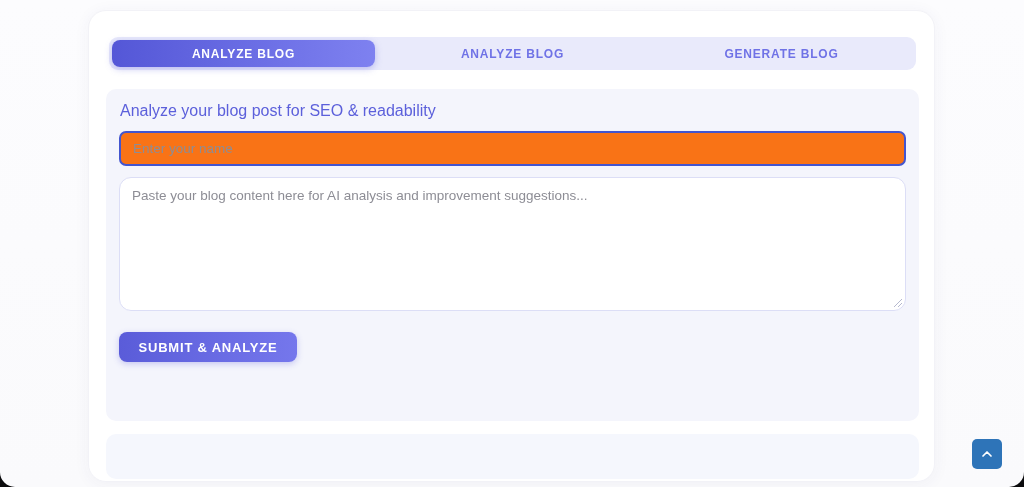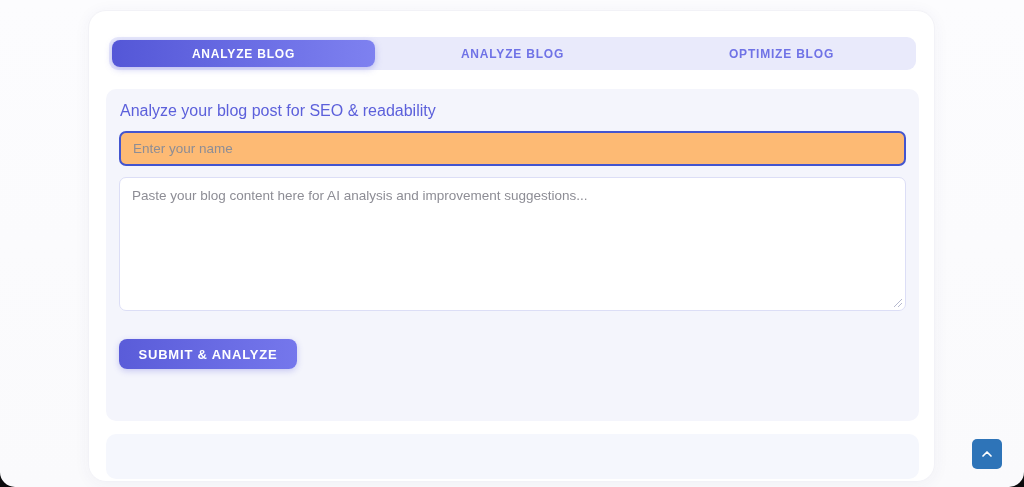--- a/index.html
+++ b/index.html
@@ -60,21 +60,21 @@
   }
   .form-heading {
     font-size: 16px;
     color: #5c60db;
     margin: 0 0 11px 1px;
   }
   .text-input {
     display: block;
     width: 100%;
     height: 35px;
-    background: #fdba74;
+    background: #f97316;
     border: 1px solid #dcdef6;
     border-radius: 7px;
     padding: 0 12px;
     font-family: "Liberation Sans", sans-serif;
     font-size: 13.5px;
     color: #3a3a40;
     outline: none;
   }
   .text-input.focused {
     border: 2px solid #4355cf;
@@ -84,37 +84,37 @@
   .textarea-wrap {
     position: relative;
     margin-top: 9px;
   }
   .blog-textarea {
     display: block;
     width: 100%;
     height: 134px;
     background: #ffffff;
     border: 1px solid #dcdef6;
-    border-radius: 7px;
+    border-radius: 12px;
     padding: 10px 12px;
     font-family: "Liberation Sans", sans-serif;
     font-size: 13.5px;
     color: #3a3a40;
     resize: none;
     outline: none;
   }
   .resize-handle {
     position: absolute;
     right: 3px; bottom: 3px;
     width: 11px; height: 11px;
     pointer-events: none;
   }
   ::placeholder { color: #8d8d95; opacity: 1; }
   .submit-btn {
-    margin-top: 28px;
+    margin-top: 21px;
     width: 178px; height: 30px;
     border: none;
     border-radius: 8px;
     background: linear-gradient(90deg, #5a5cd9 0%, #7577ec 100%);
     color: #ffffff;
     font-family: "Liberation Sans", sans-serif;
     font-size: 13px;
     font-weight: 700;
     letter-spacing: 0.8px;
     cursor: pointer;
@@ -140,21 +140,21 @@
 </style>
 </head>
 <body>
 
 <div class="viewport">
   <div class="card">
 
     <div class="tabbar">
       <div class="tab active">ANALYZE BLOG</div>
       <div class="tab">ANALYZE BLOG</div>
-      <div class="tab">OPTIMIZE BLOG</div>
+      <div class="tab">GENERATE BLOG</div>
     </div>
 
     <div class="form-panel">
       <div class="form-heading">Analyze your blog post for SEO &amp; readability</div>
 
       <input type="text" class="text-input focused" placeholder="Enter your name" style="">
 
       <div class="input-gap"></div>
 
 

